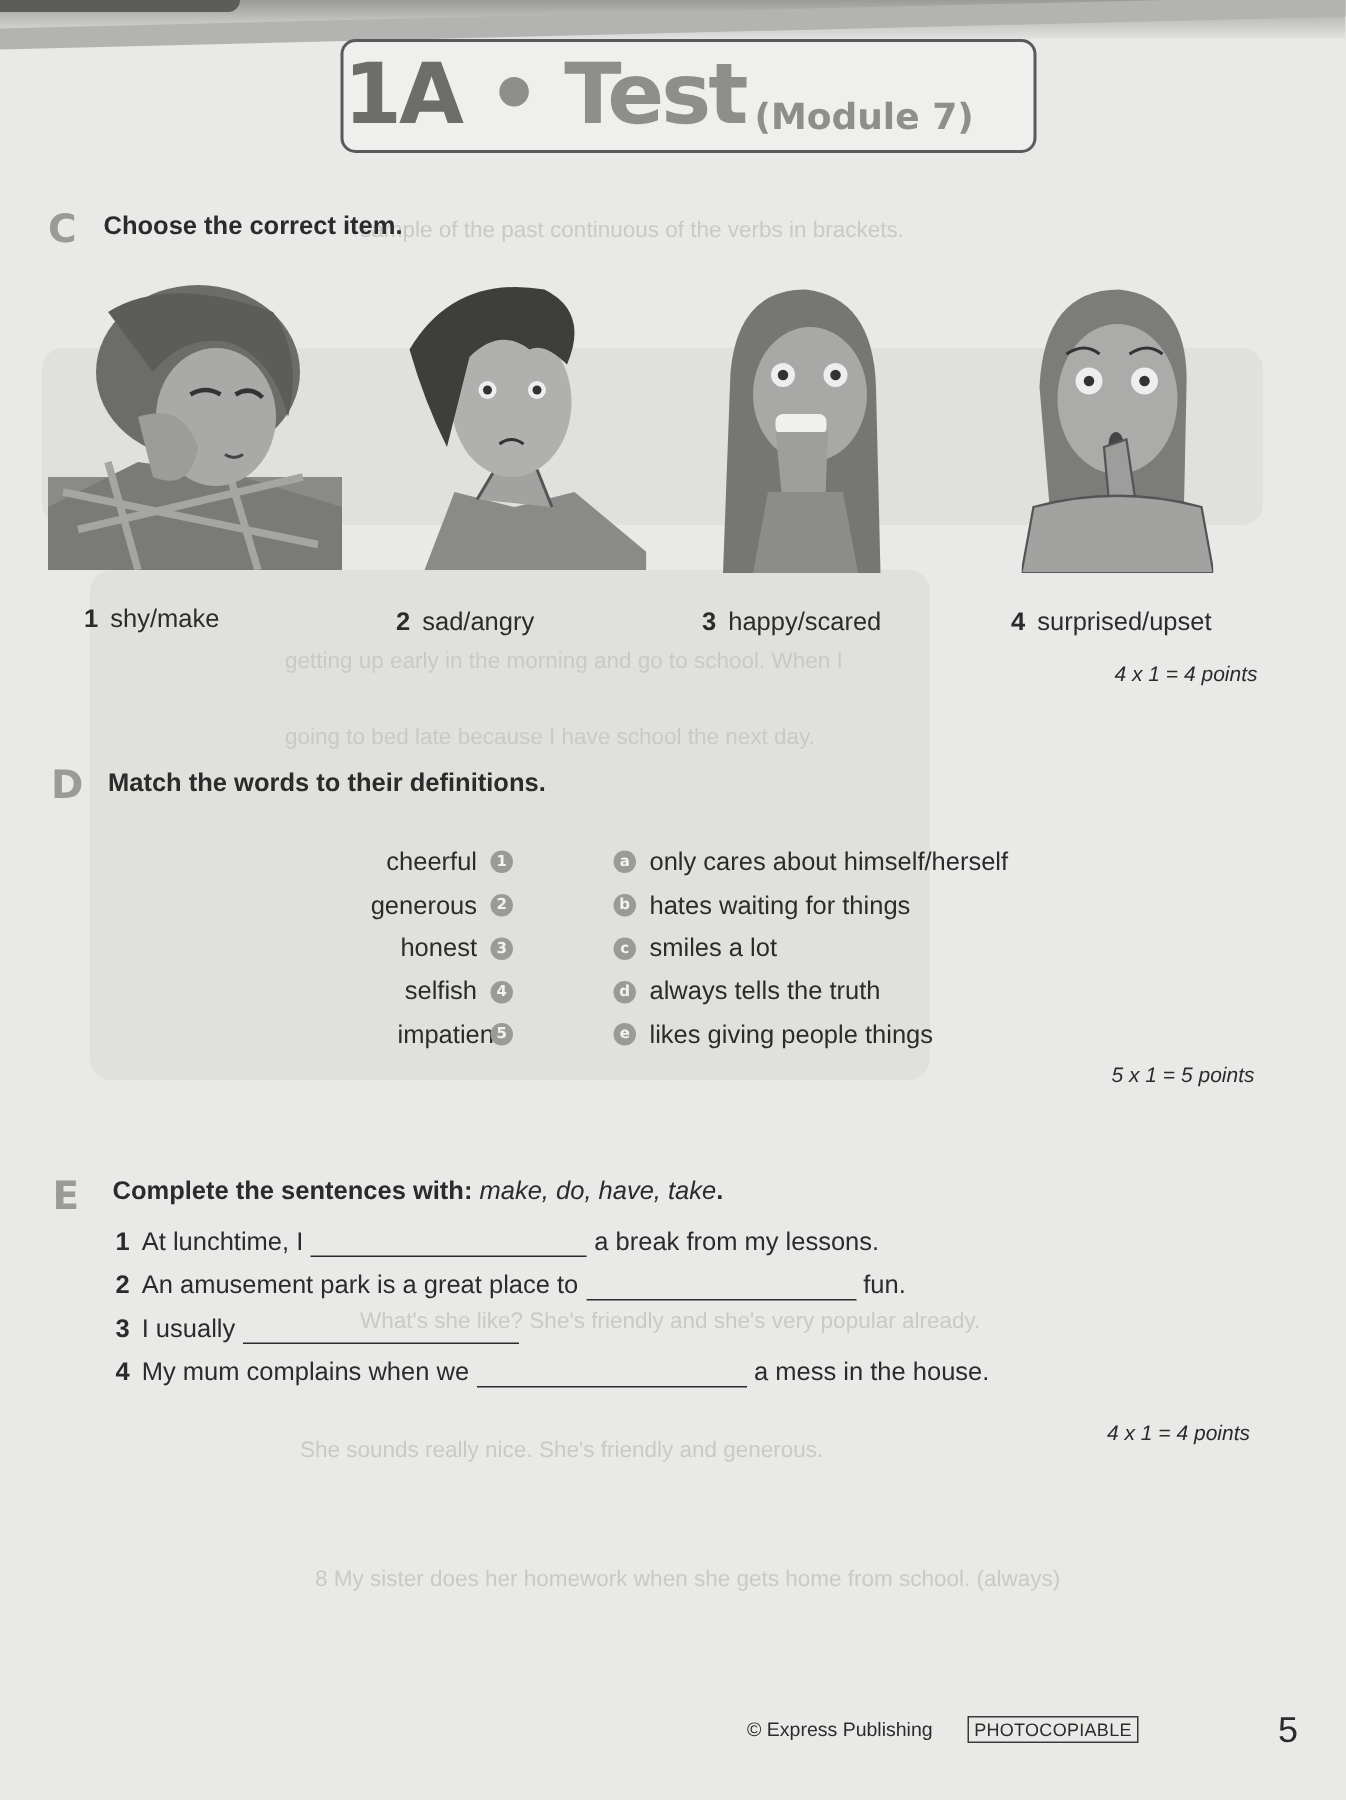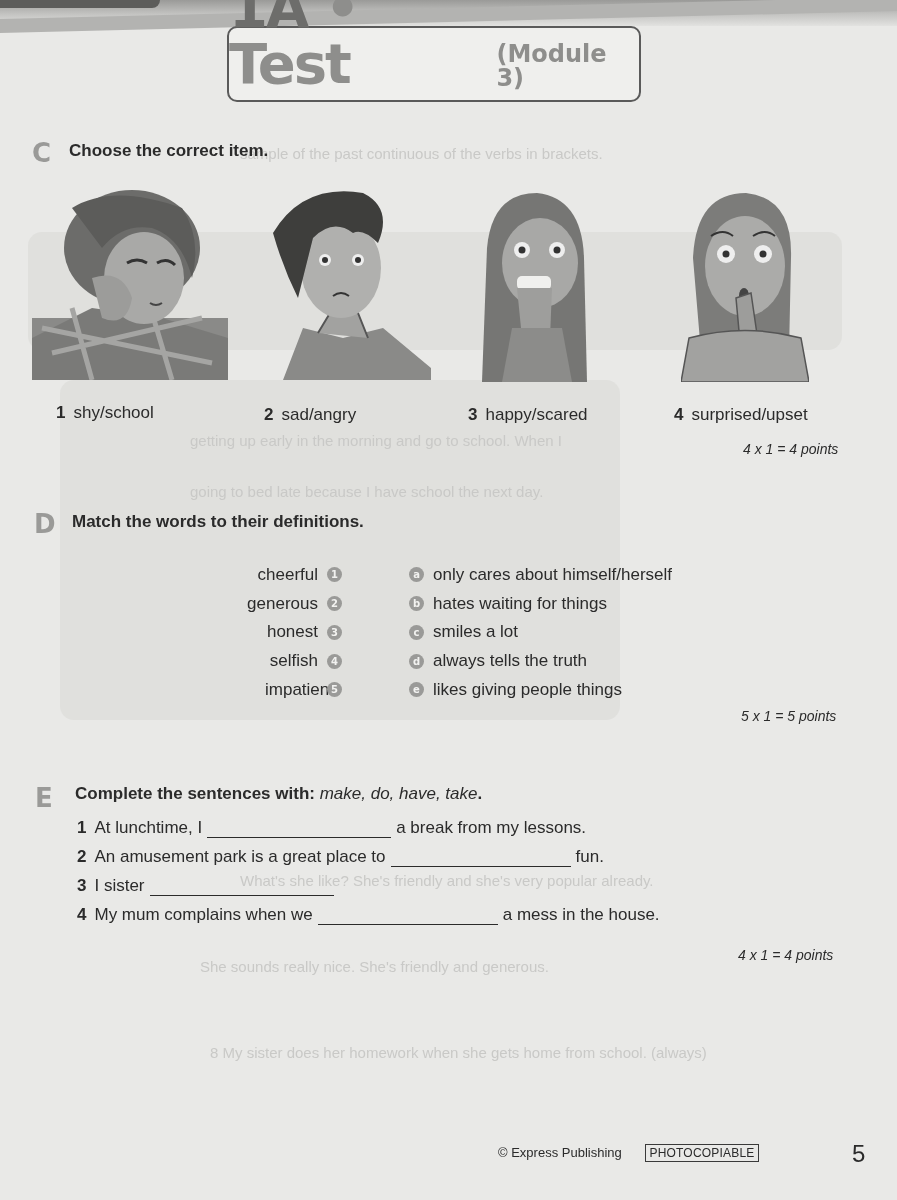--- a/index.html
+++ b/index.html
@@ -18,24 +18,24 @@
     background:#b3b3b1; transform:rotate(-1.4deg); border-radius:8px;
   }
   .topbar .dark {
     position:absolute; left:0; top:0; width:160px; height:8px; background:#5c5c5a;
     border-bottom-right-radius:8px;
   }
   .ghost {
     position:absolute; background:#d8d8d6; border-radius:14px; opacity:0.55;
   }
   .title-box {
-    position:absolute; left:227px; top:26px; width:414px; height:76px;
+    position:absolute; left:227px; top:26px; width:464px; height:76px;
     border:2px solid #5a5a5a; border-radius:10px; background:#efefed;
     box-sizing:border-box;
-    display:flex; align-items:flex-end; justify-content:flex-end; padding-bottom:8px;
+    display:flex; align-items:flex-end; justify-content:flex-start; padding-bottom:8px;
   }
   .title-main {
     font-family:"DejaVu Sans", sans-serif; font-weight:bold; font-size:56px;
     color:#8e8e8c; letter-spacing:-2px; line-height:1;
   }
   .title-main .num { color:#6d6d6b; }
   .title-sub {
     font-family:"DejaVu Sans", sans-serif; font-weight:bold; font-size:24px;
     color:#8e8e8c; margin-left:6px; line-height:1; padding-bottom:2px;
   }
@@ -114,21 +114,21 @@
 <div class="bleed" style="left:240px;top:872px;">What's she like?   She's friendly and she's very popular already.</div>
 <div class="bleed" style="left:200px;top:958px;">She sounds really nice.   She's friendly and generous.</div>
 <div class="bleed" style="left:210px;top:1044px;">8  My sister does her homework when she gets home from school. (always)</div>
 
 <div class="title-box">
   <span class="title-main">
     <span class="num">1A</span>
     <span>•</span>
     <span>Test</span>
   </span>
-  <span class="title-sub">(Module 3)</span>
+  <span class="title-sub">(Module 7)</span>
 </div>
 
 <div class="sec-letter" style="left:32px;top:138px;">C</div>
 <div class="sec-instr" style="left:69px;top:141px;">Choose the correct item.</div>
 
 <div class="pic" style="left:32px;top:188px;width:196px;height:192px;">
   <svg viewBox="0 0 196 192">
     <rect x="0" y="130" width="196" height="62" fill="#8a8a88"></rect>
     <path d="M0 150 L60 120 L130 130 L196 150 L196 192 L0 192Z" fill="#7a7a78"></path>
     <path d="M10 140 L180 175 M20 165 L170 130 M40 120 L60 192 M120 125 L140 192" stroke="#a5a5a3" stroke-width="5" fill="none"></path>
@@ -175,21 +175,21 @@
     <circle cx="82" cy="66" r="9" fill="#eee"></circle>
       <circle cx="82" cy="66" r="3.5" fill="#333"></circle>
     <path d="M30 48 q12 -8 22 0 M72 48 q12 -8 22 0" stroke="#333" stroke-width="2" fill="none"></path>
     <ellipse cx="63" cy="108" rx="5" ry="8" fill="#444"></ellipse>
     <path d="M55 110 L70 105 L78 160 L60 165Z" fill="#9d9d9b" stroke="#555" stroke-width="1.5"></path>
     <path d="M0 194 L8 150 Q64 135 120 150 L128 194Z" fill="#a2a2a0" stroke="#555" stroke-width="1.5"></path>
   </svg>
 </div>
 
 <div class="opt" style="left:56px;top:403px;">
-  <span class="n">1</span><span>shy/school</span>
+  <span class="n">1</span><span>shy/make</span>
 </div>
 <div class="opt" style="left:264px;top:405px;">
   <span class="n">2</span><span>sad/angry</span>
 </div>
 <div class="opt" style="left:468px;top:405px;">
   <span class="n">3</span><span>happy/scared</span>
 </div>
 <div class="opt" style="left:674px;top:405px;">
   <span class="n">4</span><span>surprised/upset</span>
 </div>
@@ -234,21 +234,21 @@
   <span>a break from my lessons.</span>
 </div>
 <div class="sent" style="left:77px;top:847px;">
   <span class="n">2</span>
   <span>An amusement park is a great place to</span>
   <span class="blank" style="width:180px;"></span>
   <span>fun.</span>
 </div>
 <div class="sent" style="left:77px;top:876px;">
   <span class="n">3</span>
-  <span>I sister</span>
+  <span>I usually</span>
   <span class="blank" style="width:184px;"></span>
 </div>
 <div class="sent" style="left:77px;top:905px;">
   <span class="n">4</span>
   <span>My mum complains when we</span>
   <span class="blank" style="width:180px;"></span>
   <span>a mess in the house.</span>
 </div>
 
 <div class="points" style="left:738px;top:947px;">4 x 1 = 4 points</div>

